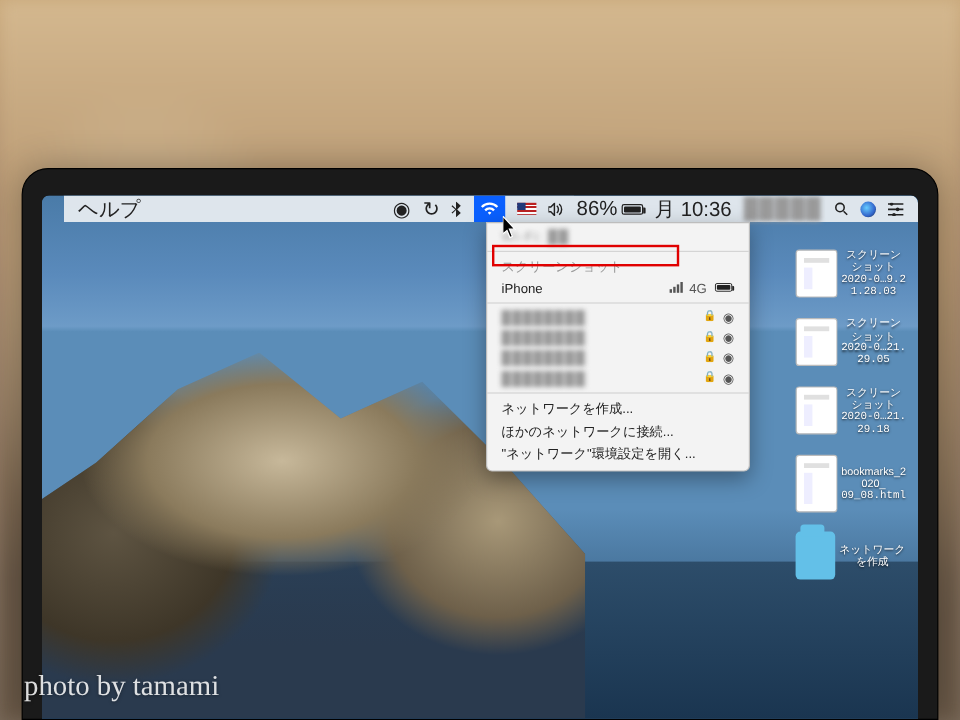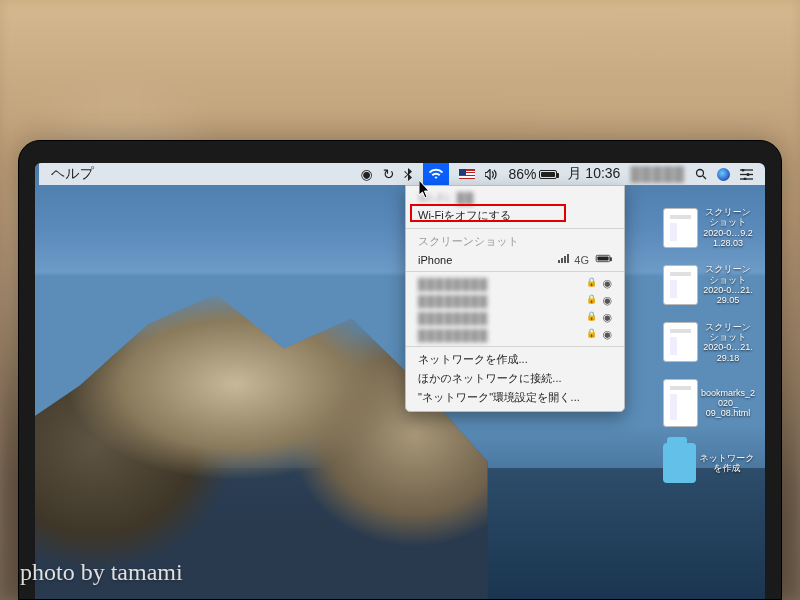--- a/index.html
+++ b/index.html
@@ -52,26 +52,26 @@
       radial-gradient(ellipse 180px 160px at 380px 140px, #a89878 0%, #6e604a 50%, transparent 70%),
       linear-gradient(180deg, transparent 0%, #2a3a4e 80%);
     clip-path: polygon(0 100%, 0 40%, 10% 30%, 25% 10%, 40% 0%, 55% 18%, 70% 8%, 85% 30%, 100% 55%, 100% 100%);
   }
   .water {
     position: absolute; left:0; right:0; bottom:0; height:30%;
     background: linear-gradient(180deg,#2d4d6a 0%, #1a3550 100%);
   }
   
   .menubar {
-    position: absolute; top: 0; left: 4px; right: 0;
+    position: absolute; top: 0; left: 18px; right: 0;
     height: 22px;
     background: rgba(248,248,248,.85);
     backdrop-filter: blur(6px);
     display: flex; align-items: center;
-    font-size: 14px; color: #222;
+    font-size: 17px; color: #222;
   }
   .menu-left { display:flex; gap:14px; padding-left:12px; }
   .menu-right { margin-left:auto; display:flex; align-items:center; gap:10px; padding-right:12px; }
   .mb-item { cursor: default; }
   .wifi-active {
     background:#0a60ff; color:#fff;
     width:26px; height:22px; display:flex; align-items:center; justify-content:center;
   }
   .icon { display:inline-flex; align-items:center; justify-content:center; }
   .battery {
@@ -125,21 +125,21 @@
     width:92px;
   }
   .desk-item { display:flex; flex-direction:row; align-items:center; gap:3px; }
   .thumb { width:58px; height:40px; background:#fff; border:1px solid #bbb; border-radius:3px; position:relative; overflow:hidden;}
   .thumb::before{content:"";position:absolute;left:6px;top:6px;right:6px;height:4px;background:#e0e0e0;}
   .thumb::after{content:"";position:absolute;left:6px;top:14px;right:20px;bottom:6px;background:#eef;}
   .thumb.tall{height:48px;}
   .folder { width:54px; height:40px; background:#63c0e8; border-radius:4px; position:relative;}
   .folder::before{content:"";position:absolute;left:4px;top:-6px;width:20px;height:10px;background:#63c0e8;border-radius:3px 3px 0 0;}
   .dlabel { font-size:9px; color:#fff; text-align:center; line-height:1.15; text-shadow:0 1px 2px rgba(0,0,0,.8); width:100%; word-break:break-all;}
-  .dlabel .l2{display:block;}
+  .dlabel .l2{display:block;font-family:Liberation Mono, monospace;}
   
   .watermark {
     position:absolute; left:20px; bottom:14px;
     font-family: "Brush Script MT", cursive;
     color: rgba(255,255,255,.85);
     font-size:24px;
     text-shadow:0 1px 3px rgba(0,0,0,.4);
   }
 </style>
 </head>
@@ -202,21 +202,20 @@
               <circle cx="5" cy="10" r="1.5" fill="#222"></circle>
             </svg>
         </span>
       </div>
     </div>
 
     <div class="wifi-menu">
       <div class="wm-row disabled">
           <span class="pixelate">Wi-Fi: ██</span>
         </div>
-      <div class="wm-row">Wi-Fiをオフにする</div>
       <div class="wm-sep"></div>
       <div class="wm-row disabled">スクリーンショット</div>
       <div class="wm-row wm-net">
         <span class="nname">iPhone</span>
         <span class="nicons">
           <span class="sigbars">
               <i></i>
               <i></i>
               <i></i>
               <i></i>

